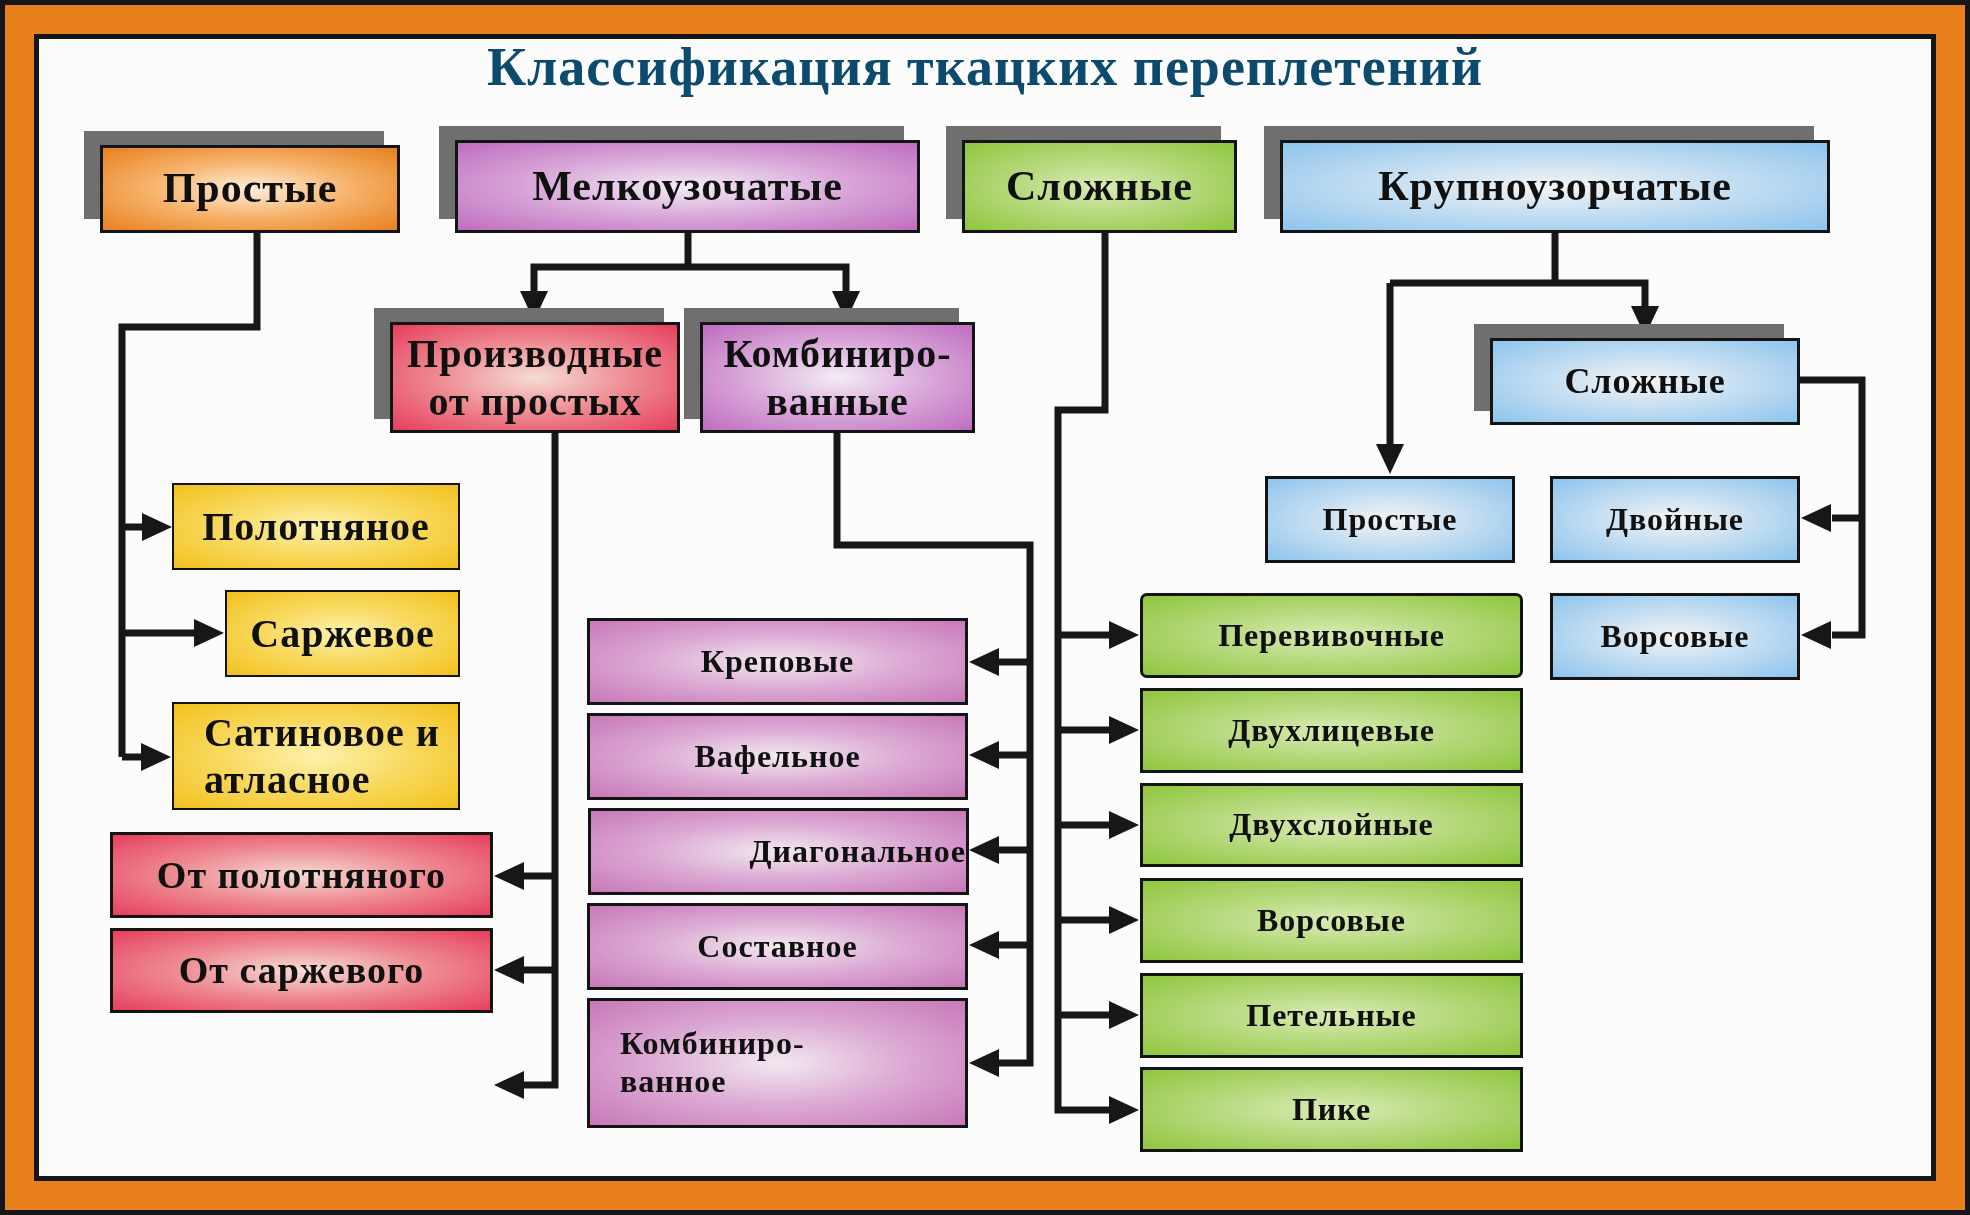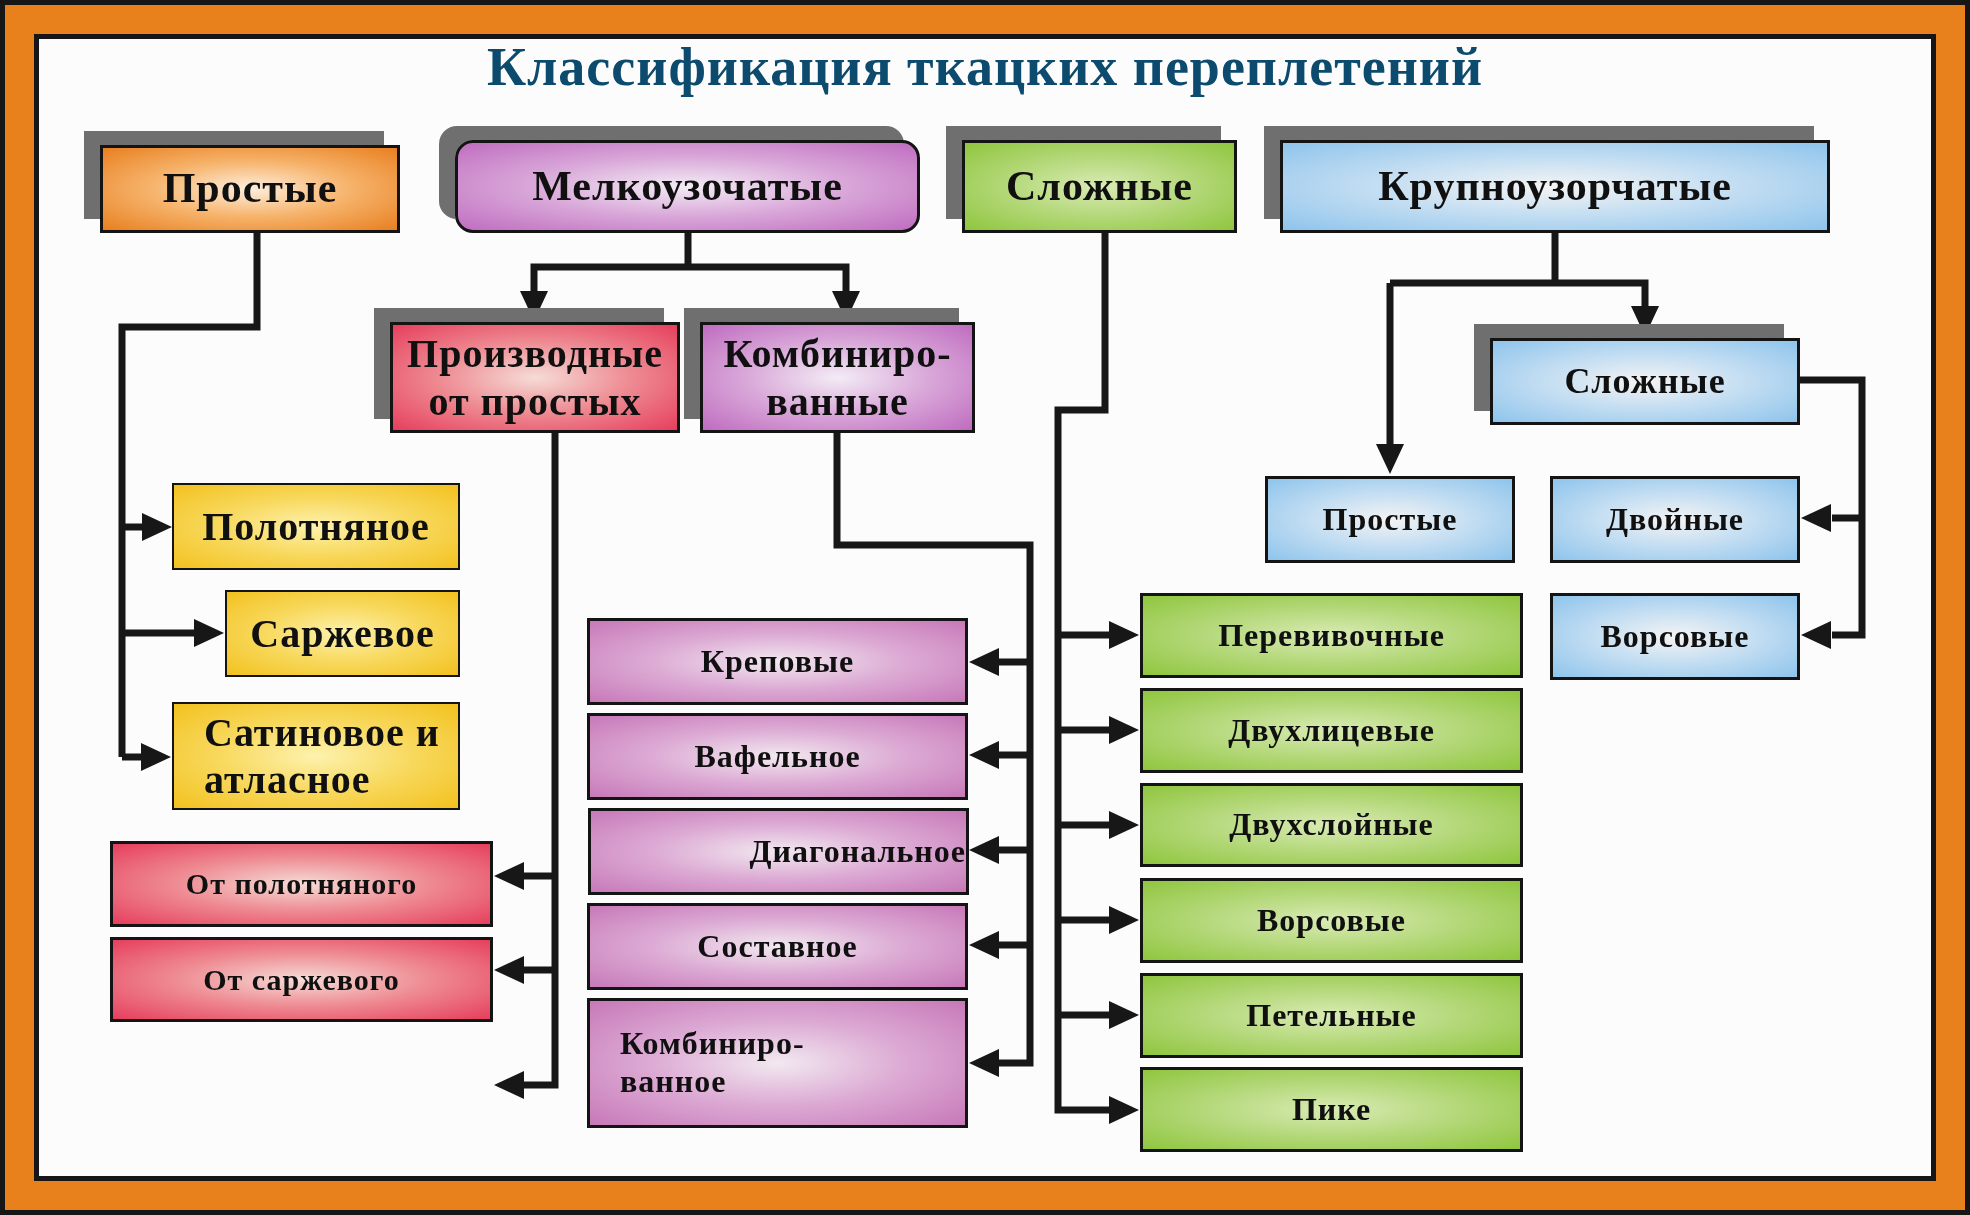--- a/index.html
+++ b/index.html
@@ -29,21 +29,21 @@
   .align-left{justify-content:flex-start;text-align:left;padding-left:30px;}
 
   .orange-box {background:radial-gradient(ellipse at center,#feeedd 0%,#f6b36b 48%,#e87f20 100%);}
   .violet-box {background:radial-gradient(ellipse at center,#f3ecf5 0%,#d9a8d9 48%,#bf6cbf 100%);}
   .green-box  {background:radial-gradient(ellipse at center,#d9ebb4 0%,#b4d87a 48%,#8fc63e 100%);}
   .blue-box   {background:radial-gradient(ellipse at center,#f4f4f4 0%,#c2ddf2 48%,#8ec4ec 100%);}
   .red-box    {background:radial-gradient(ellipse at center,#f5dcd6 0%,#ee8a92 48%,#e63e5c 100%);}
   .yellow-box {background:radial-gradient(ellipse at center,#fdf2ae 0%,#f8d95e 48%,#f2c11e 100%);border-width:2px;}
   .purple-box {background:radial-gradient(ellipse at center,#f2e9f0 0%,#dcaad4 48%,#c778b8 100%);}
 
-  .fs42{font-size:42px;} .fs36{font-size:36px;} .fs33{font-size:30px;margin-top:9px;}
+  .fs42{font-size:42px;} .fs36{font-size:36px;} .fs33{font-size:38px;}
   .fs32{font-size:32px;} .fs31{font-size:40px;}
 </style>
 </head>
 <body>
 
 <div class="poster">
 
   <svg class="wires" width="1970" height="1215" viewBox="0 0 1970 1215">
     <g stroke="#171717" stroke-width="7" fill="none">
 
@@ -100,21 +100,21 @@
       <polygon points="1801,518 1831,504 1831,532"></polygon>
       <polygon points="1801,635 1831,621 1831,649"></polygon>
     </g>
   </svg>
 
   <div class="title">Классификация ткацких переплетений</div>
 
   <div class="node orange-box shadowed fs42" style="left:100px;top:145px;width:300px;height:88px;">
     <span>Простые</span>
     </div>
-  <div class="node violet-box shadowed fs42" style="left:455px;top:140px;width:465px;height:93px;border-radius:18px;">
+  <div class="node violet-box shadowed fs42" style="left:455px;top:140px;width:465px;height:93px;">
     <span>Мелкоузочатые</span>
     </div>
   <div class="node green-box shadowed fs42" style="left:962px;top:140px;width:275px;height:93px;">
     <span>Сложные</span>
     </div>
   <div class="node blue-box shadowed fs42" style="left:1280px;top:140px;width:550px;height:93px;">
     <span>Крупноузорчатые</span>
     </div>
 
   <div class="node red-box shadowed fs31" style="left:390px;top:322px;width:290px;height:111px;">
@@ -157,21 +157,21 @@
     <span>Диагональное</span>
     </div>
   <div class="node purple-box fs32" style="left:587px;top:903px;width:381px;height:87px;">
     <span>Составное</span>
     </div>
   <div class="node purple-box fs32 align-left" style="left:587px;top:998px;width:381px;height:130px;">
     <span>Комбиниро-
 ванное</span>
     </div>
 
-  <div class="node green-box fs32" style="left:1140px;top:593px;width:383px;height:85px;">
+  <div class="node green-box fs32" style="left:1140px;top:593px;width:383px;height:85px;border-radius:7px;">
     <span>Перевивочные</span>
     </div>
   <div class="node green-box fs32" style="left:1140px;top:688px;width:383px;height:85px;">
     <span>Двухлицевые</span>
     </div>
   <div class="node green-box fs32" style="left:1140px;top:783px;width:383px;height:84px;">
     <span>Двухслойные</span>
     </div>
   <div class="node green-box fs32" style="left:1140px;top:878px;width:383px;height:85px;">
     <span>Ворсовые</span>

